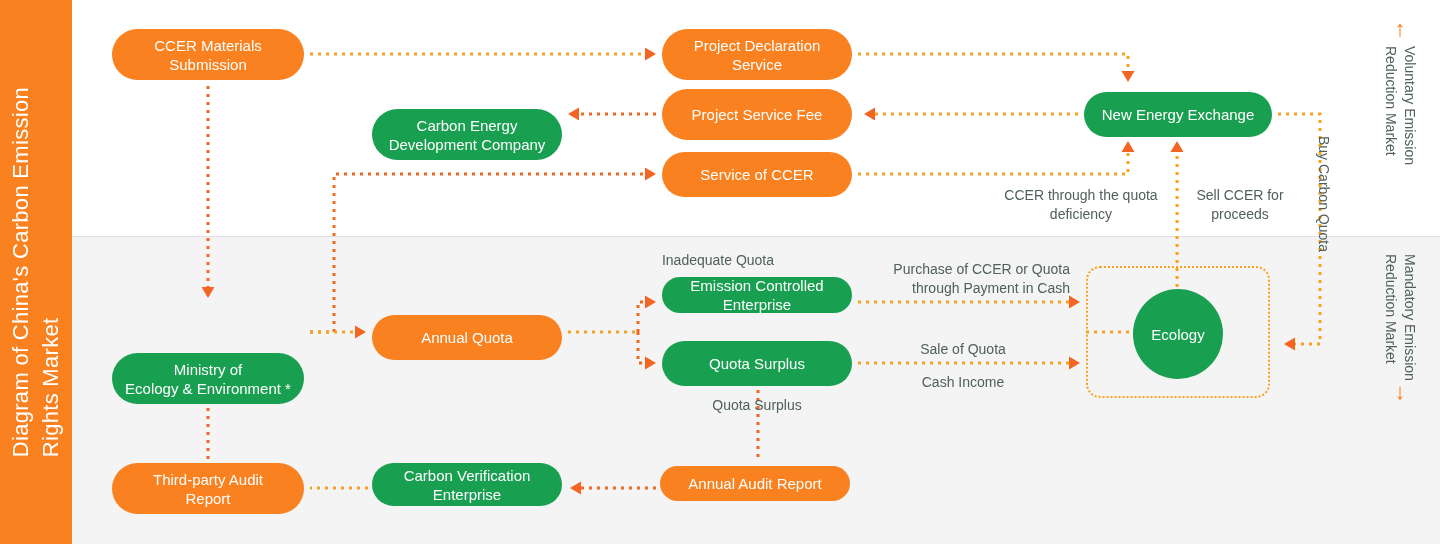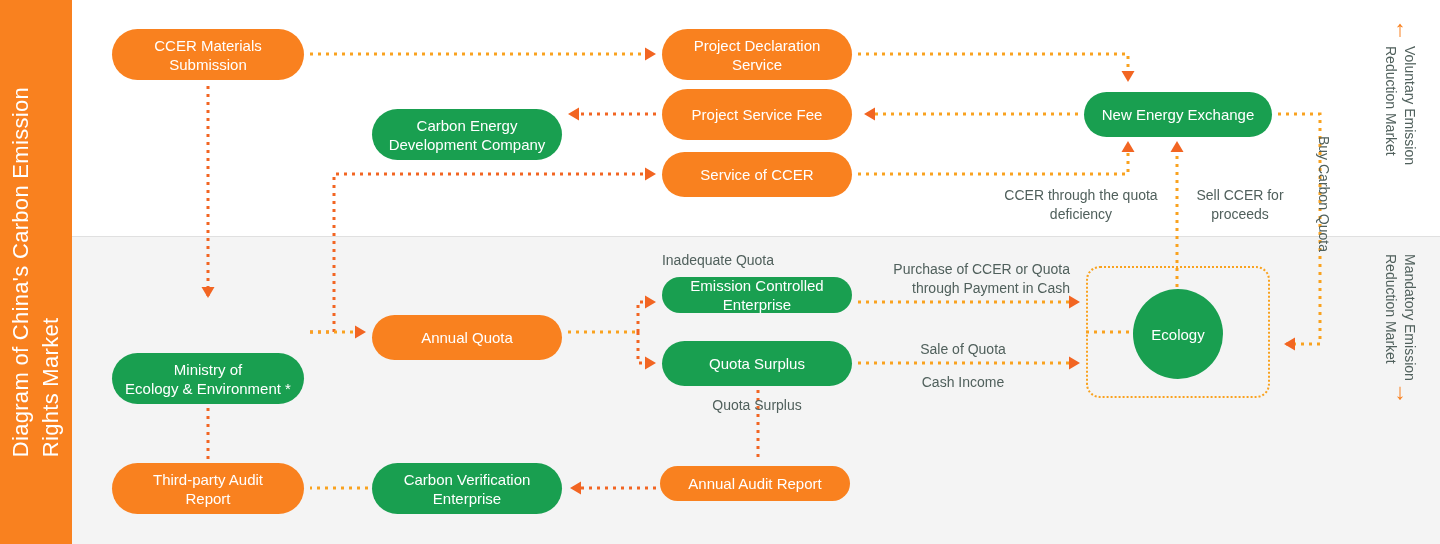--- a/index.html
+++ b/index.html
@@ -156,21 +156,21 @@
       <div class="node orange" style="left: 662px; top: 152px; width: 190px; height: 45px;">Service of CCER</div>
       <div class="node green" style="left: 112px; top: 307px; width: 192px; height: 51px; margin-top: 46px;">Ministry of
 Ecology &amp; Environment *</div>
       <div class="node orange" style="left: 372px; top: 315px; width: 190px; height: 45px;">Annual Quota</div>
       <div class="node green" style="left: 662px; top: 277px; width: 190px; height: 36px;">Emission Controlled
 Enterprise</div>
       <div class="node green" style="left: 662px; top: 341px; width: 190px; height: 45px;">Quota Surplus</div>
       <div class="node green circle" style="left: 1133px; top: 289px; width: 90px; height: 90px;">Ecology</div>
       <div class="node orange" style="left: 112px; top: 463px; width: 192px; height: 51px;">Third-party Audit
 Report</div>
-      <div class="node green" style="left: 372px; top: 463px; width: 190px; height: 51px;">Carbon Verification
+      <div class="node green" style="left: 372px; top: 463px; width: 190px; height: 43px;">Carbon Verification
 Enterprise</div>
       <div class="node orange" style="left: 660px; top: 466px; width: 190px; height: 35px;">Annual Audit Report</div>
     </div>
   <div id="label-layer">
       <div class="elabel" style="left: 993px; top: 186px; width: 176px;">CCER through the quota
 deficiency</div>
       <div class="elabel" style="left: 1185px; top: 186px; width: 110px;">Sell CCER for
 proceeds</div>
       <div class="elabel vert" style="left: 1313px; top: 136px; width: 20px;">Buy Carbon Quota</div>
       <div class="elabel" style="left: 630px; top: 251px; width: 176px;">Inadequate Quota</div>

